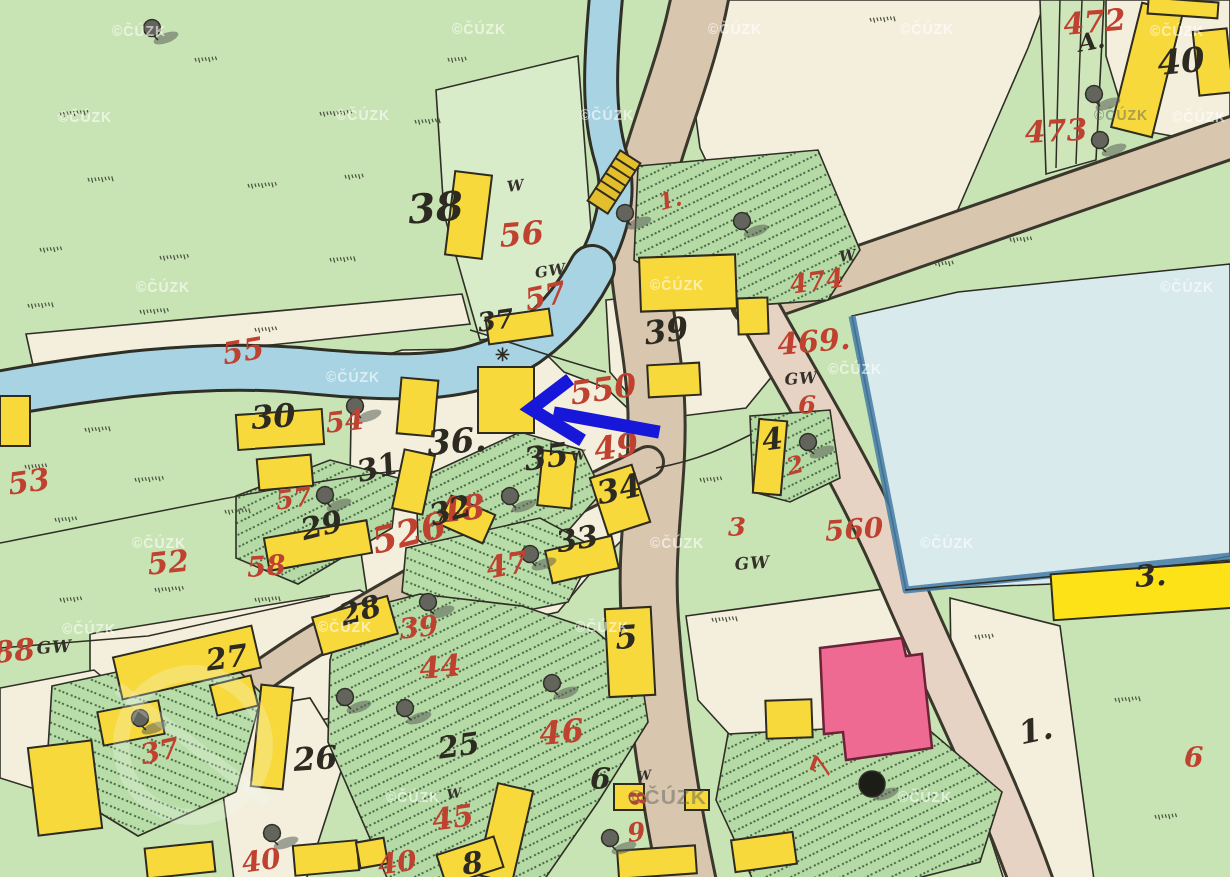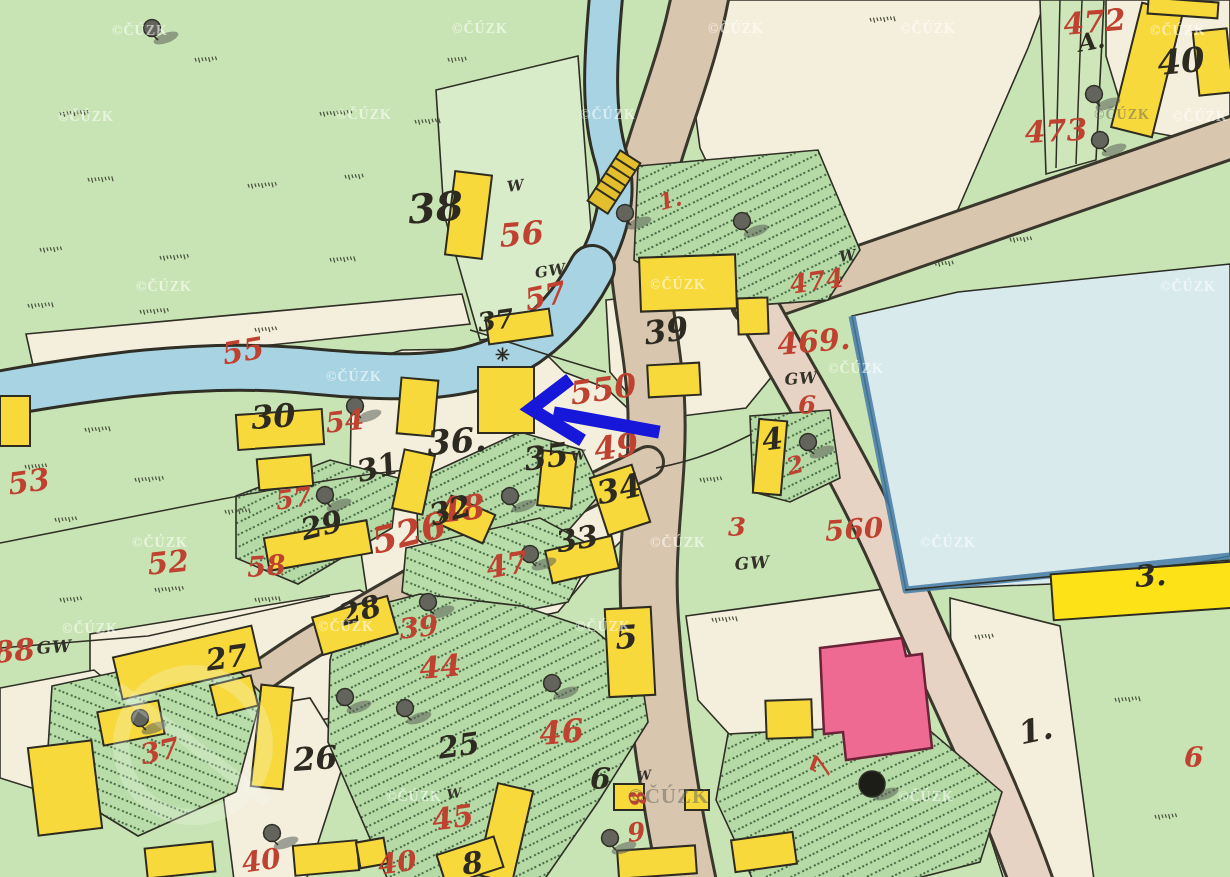--- a/index.html
+++ b/index.html
@@ -7,21 +7,21 @@
          font-family:"DejaVu Serif",serif;}
   .stage svg{position:absolute;left:0;top:0;}
   .title{position:absolute;left:0px;top:2px;font-family:"Liberation Serif",serif;
          font-weight:bold;font-size:152px;color:#23211a;letter-spacing:-4px;line-height:1;}
   .lbl{position:absolute;line-height:1;white-space:nowrap;transform-origin:left top;
        font-family:"DejaVu Serif",serif;font-style:italic;font-weight:700;}
   .lbl-red{color:#bf4130;}
   .lbl-blk{color:#2d2b21;}
   .lbl-gw{color:#33312a;font-weight:600;letter-spacing:1px;}
   .lbl-sym{color:#2d2b21;font-style:normal;}
-  .wm{position:absolute;line-height:1;white-space:nowrap;font-family:Liberation Serif, serif;
+  .wm{position:absolute;line-height:1;white-space:nowrap;font-family:Liberation Sans, sans-serif;
       font-weight:bold;font-size:14px;color:rgba(255,255,255,0.58);letter-spacing:1px;}
   .wm-d{color:rgba(96,100,92,0.5);}
   .wm-big{font-size:21px;}
   .bigwm{position:absolute;left:42px;top:788px;font-family:"DejaVu Serif",serif;
          font-style:italic;font-size:48px;letter-spacing:9px;color:rgba(238,246,232,0.5);}
 </style>
 </head>
 <body>
 
 <div class="stage">

